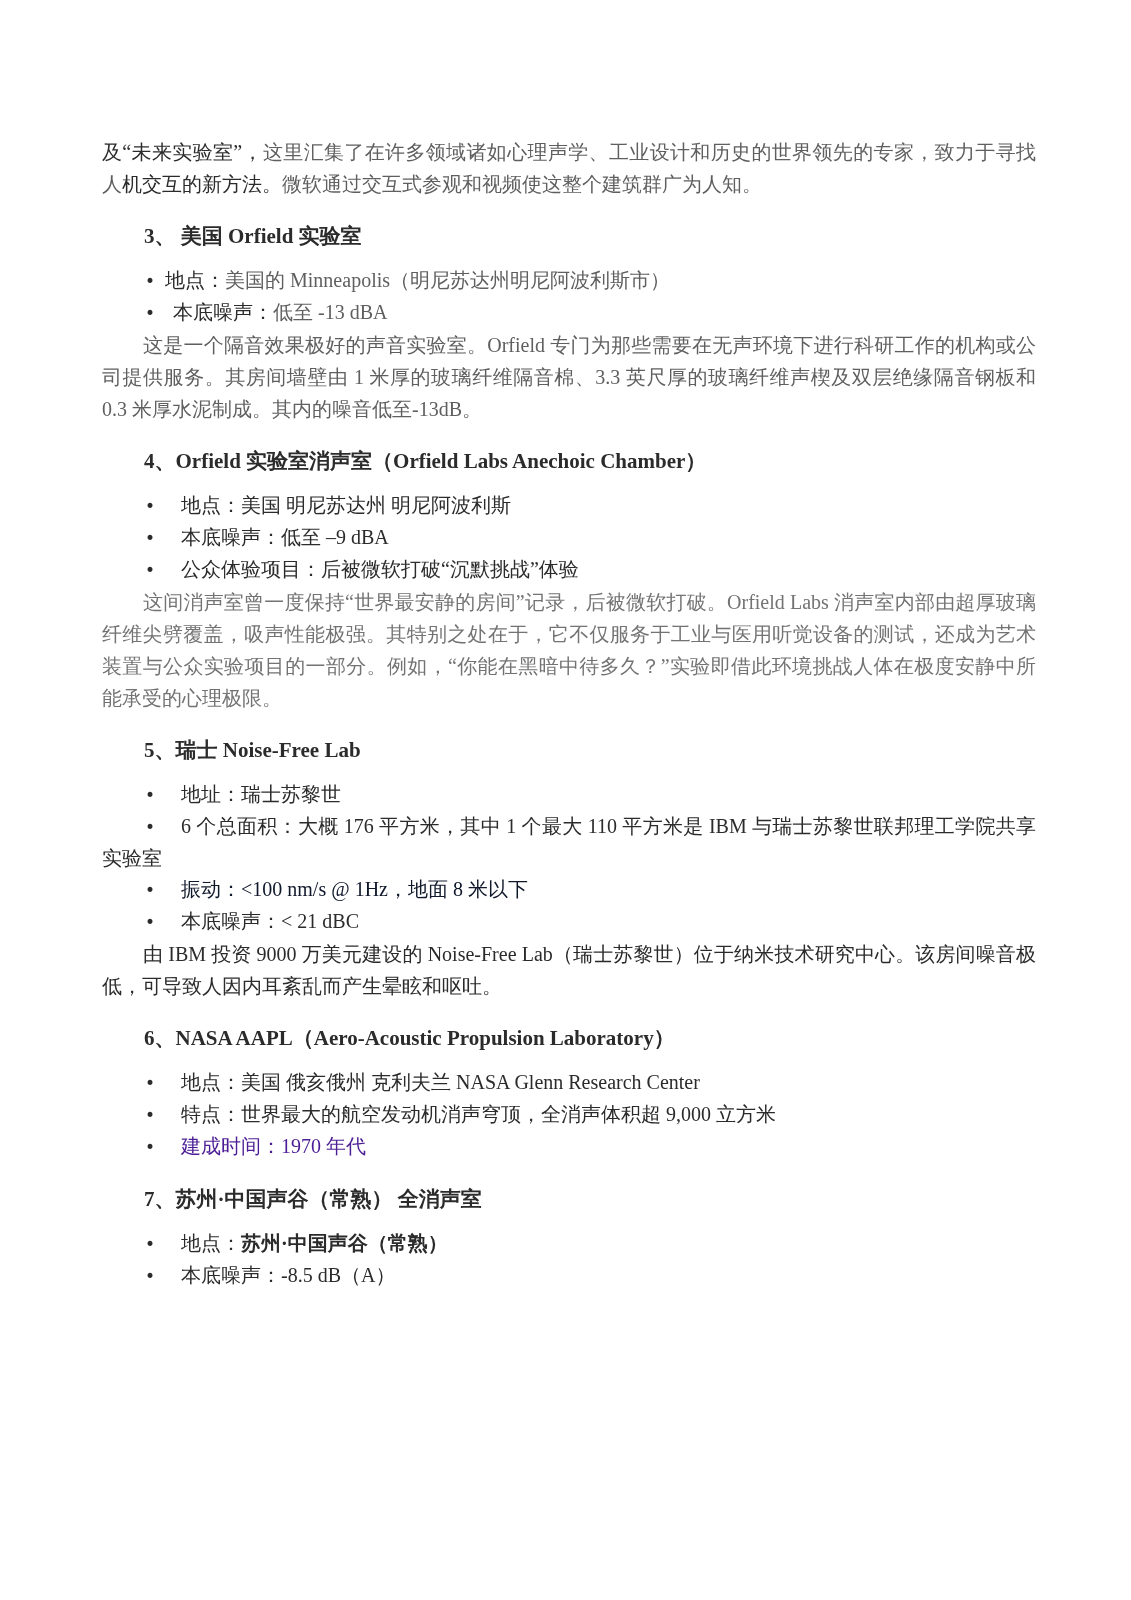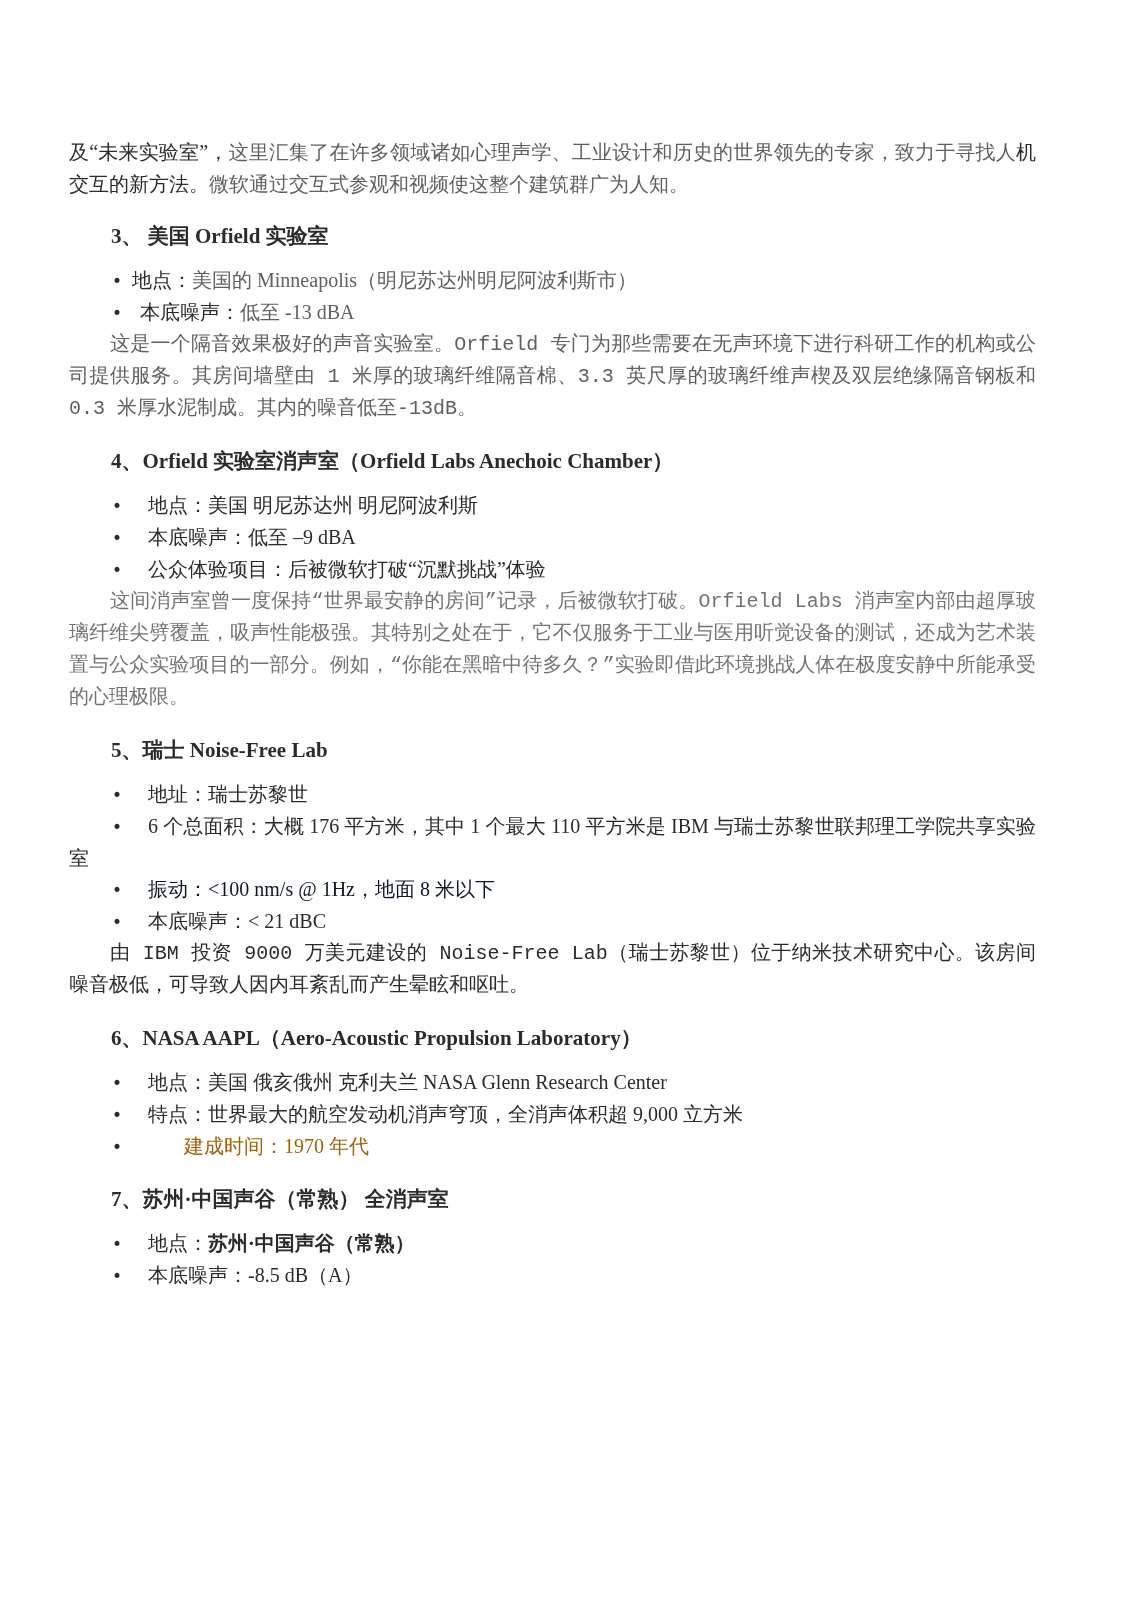--- a/index.html
+++ b/index.html
@@ -4,31 +4,31 @@
 <style>
   html, body { margin: 0; padding: 0; }
   body {
     width: 1131px;
     height: 1600px;
     background: #ffffff;
     overflow: hidden;
     font-family: "Liberation Serif", "DejaVu Serif", serif;
   }
   .doc {
-    padding: 136px 95px 0 69px;
+    padding: 136px 95px 0 102px;
     font-size: 20px;
     color: #2b2b2b;
   }
   .para {
     margin: 0;
     line-height: 32px;
     text-align: justify;
     text-justify: inter-ideograph;
   }
-  .para.indent { text-indent: 41px; font-family: Liberation Mono, monospace; }
+  .para.indent { text-indent: 41px; }
   .heading {
     font-weight: 700;
     font-size: 21px;
     line-height: 28px;
     margin: 22px 0 15px 0;
     padding-left: 42px;
     text-align: left;
   }
   .bullet {
     margin: 0;
@@ -62,18 +62,18 @@
       <div class="para indent"><span style="color: #737373;">这间消声室曾一度保持“世界最安静的房间”记录，后被微软打破。Orfield Labs 消声室内部由超厚玻璃纤维尖劈覆盖，吸声性能极强。其特别之处在于，它不仅服务于工业与医用听觉设备的测试，还成为艺术装置与公众实验项目的一部分。例如，“你能在黑暗中待多久？”实验即借此环境挑战人体在极度安静中所能承受的心理极限。</span></div>
       <div class="heading">5、瑞士 Noise-Free Lab</div>
       <div class="bullet wide"><span class="marker">•</span><span style="color: rgb(43, 43, 43);">地址：瑞士苏黎世</span></div>
       <div class="bullet wide"><span class="marker">•</span><span style="color: rgb(43, 43, 43);">6 个总面积：大概 176 平方米，其中 1 个最大 110 平方米是 IBM 与瑞士苏黎世联邦理工学院共享实验室</span></div>
       <div class="bullet wide"><span class="marker">•</span><span style="color: #0f172a;">振动：&lt;100 nm/s @ 1Hz，地面 8 米以下</span></div>
       <div class="bullet wide"><span class="marker">•</span><span style="color: rgb(43, 43, 43);">本底噪声：&lt; 21 dBC</span></div>
       <div class="para indent"><span style="color: rgb(43, 43, 43);">由 IBM 投资 9000 万美元建设的 Noise-Free Lab（瑞士苏黎世）位于纳米技术研究中心。该房间噪音极低，可导致人因内耳紊乱而产生晕眩和呕吐。</span></div>
       <div class="heading">6、NASA AAPL（Aero-Acoustic Propulsion Laboratory）</div>
       <div class="bullet wide"><span class="marker">•</span><span style="color: rgb(43, 43, 43);">地点：美国 俄亥俄州 克利夫兰  NASA Glenn Research Center</span></div>
       <div class="bullet wide"><span class="marker">•</span><span style="color: rgb(43, 43, 43);">特点：世界最大的航空发动机消声穹顶，全消声体积超 9,000 立方米</span></div>
-      <div class="bullet wide"><span class="marker">•</span><span style="color: #a16207; margin-left: 36px;">建成时间：1970 年代</span></div>
+      <div class="bullet wide"><span class="marker">•</span><span style="color: #4c1d95;">建成时间：1970 年代</span></div>
       <div class="heading">7、苏州·中国声谷（常熟） 全消声室</div>
       <div class="bullet wide"><span class="marker">•</span><span style="color: rgb(43, 43, 43);">地点：</span><span style="color: rgb(43, 43, 43); font-weight: 700;">苏州·中国声谷（常熟）</span></div>
       <div class="bullet wide"><span class="marker">•</span><span style="color: rgb(43, 43, 43);">本底噪声：-8.5 dB（A）</span></div>
     </article>
 </main>
 
 </body></html>

